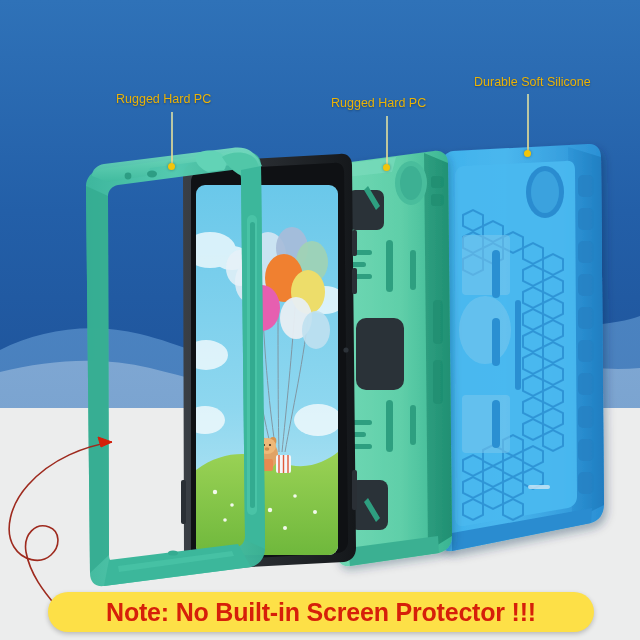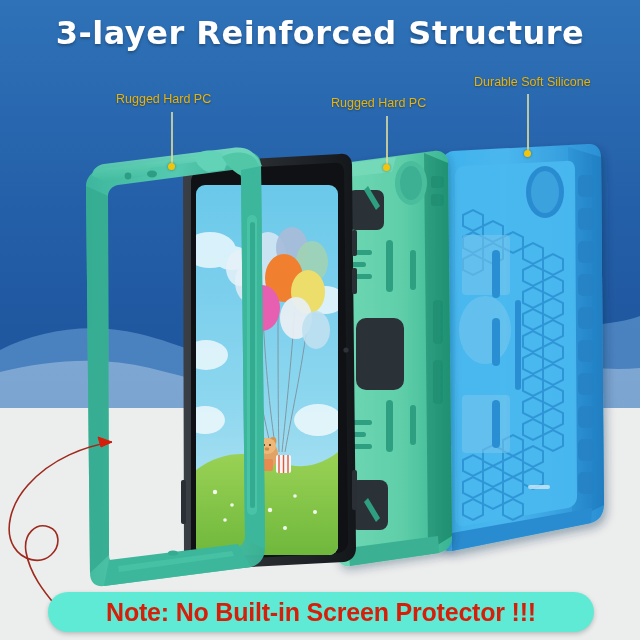--- a/index.html
+++ b/index.html
@@ -52,21 +52,21 @@
 
   .cdot { position:absolute; width:7px; height:7px; border-radius:50%;
           background:#f2c50b; box-shadow:0 0 3px rgba(0,0,0,.35); }
   .cdot1 { left:168px; top:163px; }
   .cdot2 { left:383px; top:164px; }
   .cdot3 { left:524px; top:150px; }
 
   
   .note {
     position:absolute; left:48px; top:592px; width:546px; height:40px;
-    background:#5eead4; border-radius:22px;
+    background:#fde047; border-radius:22px;
     box-shadow:0 2px 5px rgba(0,0,0,0.22);
     display:flex; align-items:center; justify-content:center;
   }
   .note-text {
     font-size:25px; font-weight:bold; color:#d61f0a; letter-spacing:-0.2px;
     font-family:"Liberation Sans", sans-serif;
   }
 
   
   .arrow-svg { position:absolute; left:0; top:0; pointer-events:none; }
@@ -417,21 +417,20 @@
   <div class="cdot cdot1"></div>
 
   <div class="callout cl2">Rugged Hard PC</div>
   <div class="cline cline2"></div>
   <div class="cdot cdot2"></div>
 
   <div class="callout cl3">Durable Soft Silicone</div>
   <div class="cline cline3"></div>
   <div class="cdot cdot3"></div>
 
-  <div class="title">3-layer Reinforced Structure</div>
 
   <svg class="arrow-svg" width="640" height="640">
     <g fill="none" stroke="#9e2a1e" stroke-width="1.6">
       <path d="M57,607 C44,592 30,574 26,552 C23,534 36,522 49,527 C60,531 61,546 51,555 C40,565 22,560 14,547 C4,531 10,505 28,485 C52,458 86,446 112,442"></path>
     </g>
     <path d="M112,442 L98,437 L101,447 Z" fill="#d61f0a" stroke="#d61f0a" stroke-width="1"></path>
     <circle cx="57" cy="608" r="2.4" fill="#ffffff" stroke="#9e2a1e" stroke-width="1"></circle>
   </svg>
 
   <div class="note">

